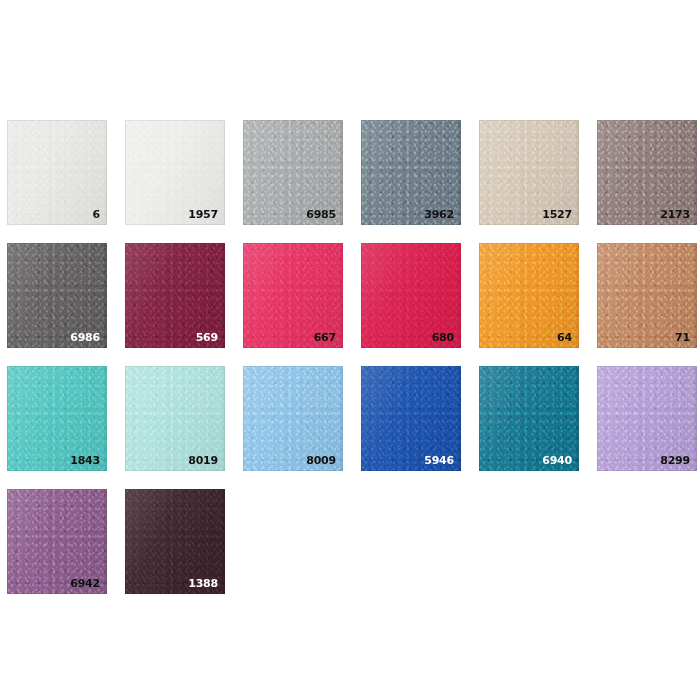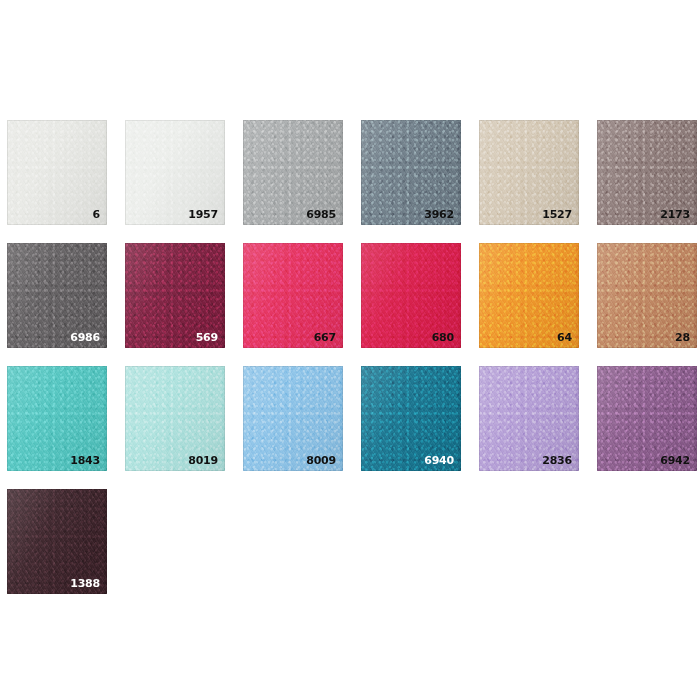--- a/index.html
+++ b/index.html
@@ -200,21 +200,21 @@
         <div class="swatch-shade"></div>
         <div class="swatch-edge"></div>
         <span class="swatch-code dark">64</span>
       </div>
       <div class="swatch">
         <div class="swatch-fill" style="background: rgb(192, 134, 97);"></div>
         <div class="swatch-grain"></div>
         <div class="swatch-weave"></div>
         <div class="swatch-shade"></div>
         <div class="swatch-edge"></div>
-        <span class="swatch-code dark">28</span>
+        <span class="swatch-code dark">71</span>
       </div>
       <div class="swatch">
         <div class="swatch-fill" style="background: rgb(82, 197, 192);"></div>
         <div class="swatch-grain"></div>
         <div class="swatch-weave"></div>
         <div class="swatch-shade"></div>
         <div class="swatch-edge"></div>
         <span class="swatch-code dark">1843</span>
       </div>
       <div class="swatch">
@@ -227,34 +227,42 @@
       </div>
       <div class="swatch">
         <div class="swatch-fill" style="background: rgb(140, 195, 232);"></div>
         <div class="swatch-grain"></div>
         <div class="swatch-weave"></div>
         <div class="swatch-shade"></div>
         <div class="swatch-edge"></div>
         <span class="swatch-code dark">8009</span>
       </div>
       <div class="swatch">
+        <div class="swatch-fill" style="background: rgb(28, 80, 171);"></div>
+        <div class="swatch-grain"></div>
+        <div class="swatch-weave"></div>
+        <div class="swatch-shade"></div>
+        <div class="swatch-edge"></div>
+        <span class="swatch-code light">5946</span>
+      </div>
+      <div class="swatch">
         <div class="swatch-fill" style="background: rgb(23, 116, 143);"></div>
         <div class="swatch-grain"></div>
         <div class="swatch-weave"></div>
         <div class="swatch-shade"></div>
         <div class="swatch-edge"></div>
         <span class="swatch-code light">6940</span>
       </div>
       <div class="swatch">
         <div class="swatch-fill" style="background: rgb(180, 158, 214);"></div>
         <div class="swatch-grain"></div>
         <div class="swatch-weave"></div>
         <div class="swatch-shade"></div>
         <div class="swatch-edge"></div>
-        <span class="swatch-code dark">2836</span>
+        <span class="swatch-code dark">8299</span>
       </div>
       <div class="swatch">
         <div class="swatch-fill" style="background: rgb(138, 92, 140);"></div>
         <div class="swatch-grain"></div>
         <div class="swatch-weave"></div>
         <div class="swatch-shade"></div>
         <div class="swatch-edge"></div>
         <span class="swatch-code dark">6942</span>
       </div>
       <div class="swatch">

